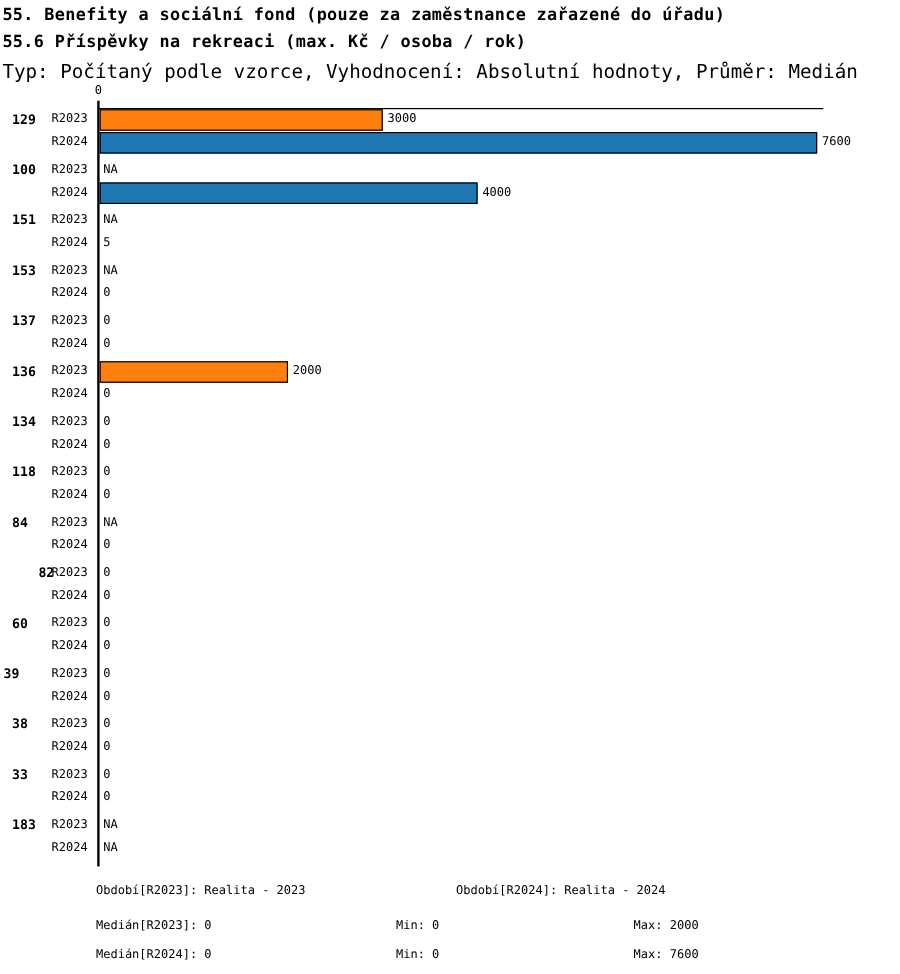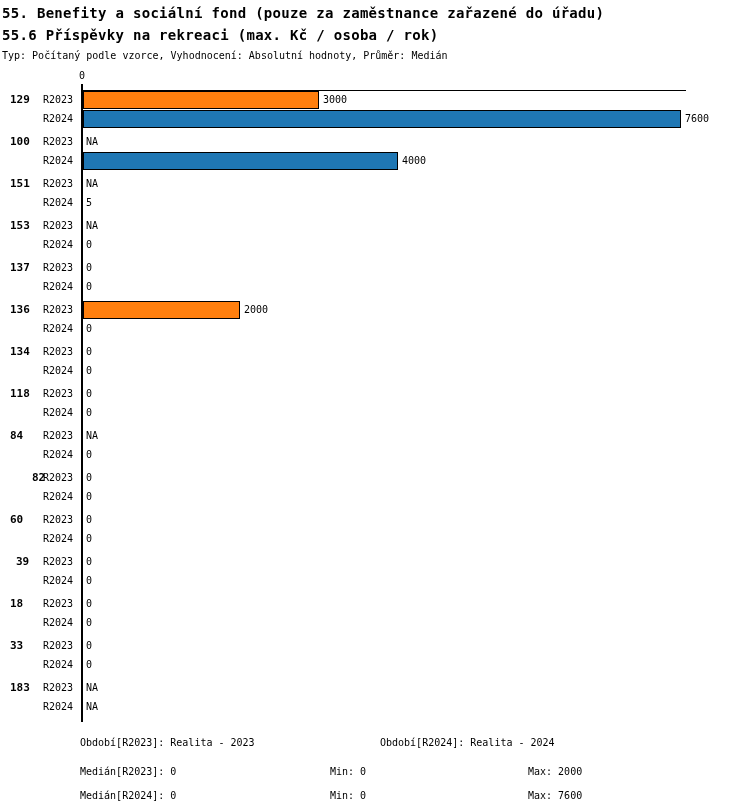--- a/index.html
+++ b/index.html
@@ -19,21 +19,21 @@
     font-weight: bold;
     letter-spacing: 0.3px;
     white-space: pre;
   }
   .t1 { top: 5px; }
   .t2 { top: 27px; }
   .meta-line {
     position: absolute;
     left: 2px;
     top: 50px;
-    font-size: 10px;
+    font-size: 16px;
     white-space: pre;
   }
   .tick0 {
     position: absolute;
     left: 82px;
     top: 70px;
     font-size: 10px;
     transform: translateX(-50%);
   }
   .y-axis {
@@ -160,26 +160,26 @@
       <div class="cat-label" style="left: 10px; top: 469px; margin-left: 22px;">82</div>
       <div class="ser-label" style="left: 43px; top: 469px;">R2023</div>
       <div class="val-label" style="left: 86px; top: 469px;">0</div>
       <div class="ser-label" style="left: 43px; top: 488px;">R2024</div>
       <div class="val-label" style="left: 86px; top: 488px;">0</div>
       <div class="cat-label" style="left: 10px; top: 511px;">60</div>
       <div class="ser-label" style="left: 43px; top: 511px;">R2023</div>
       <div class="val-label" style="left: 86px; top: 511px;">0</div>
       <div class="ser-label" style="left: 43px; top: 530px;">R2024</div>
       <div class="val-label" style="left: 86px; top: 530px;">0</div>
-      <div class="cat-label" style="left: 16px; top: 553px; text-align: center;">39</div>
+      <div class="cat-label" style="left: 3px; top: 553px; text-align: center;">39</div>
       <div class="ser-label" style="left: 43px; top: 553px;">R2023</div>
       <div class="val-label" style="left: 86px; top: 553px;">0</div>
       <div class="ser-label" style="left: 43px; top: 572px;">R2024</div>
       <div class="val-label" style="left: 86px; top: 572px;">0</div>
-      <div class="cat-label" style="left: 10px; top: 595px;">18</div>
+      <div class="cat-label" style="left: 10px; top: 595px;">38</div>
       <div class="ser-label" style="left: 43px; top: 595px;">R2023</div>
       <div class="val-label" style="left: 86px; top: 595px;">0</div>
       <div class="ser-label" style="left: 43px; top: 614px;">R2024</div>
       <div class="val-label" style="left: 86px; top: 614px;">0</div>
       <div class="cat-label" style="left: 10px; top: 637px;">33</div>
       <div class="ser-label" style="left: 43px; top: 637px;">R2023</div>
       <div class="val-label" style="left: 86px; top: 637px;">0</div>
       <div class="ser-label" style="left: 43px; top: 656px;">R2024</div>
       <div class="val-label" style="left: 86px; top: 656px;">0</div>
       <div class="cat-label" style="left: 10px; top: 679px;">183</div>

